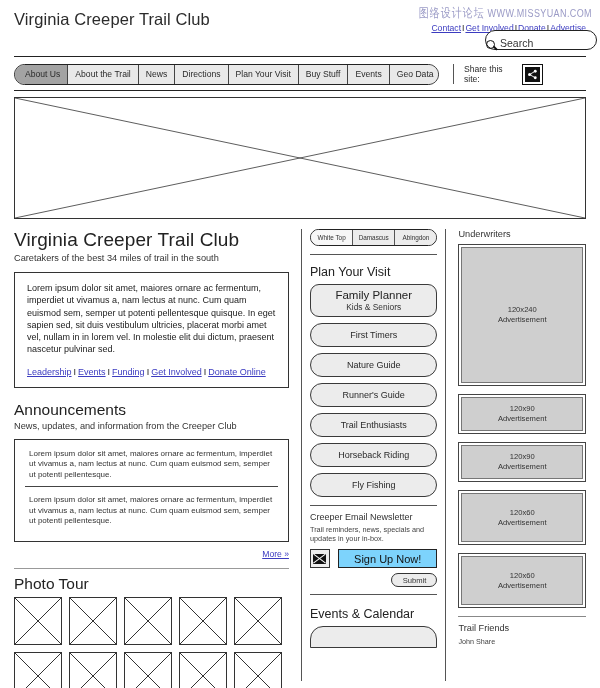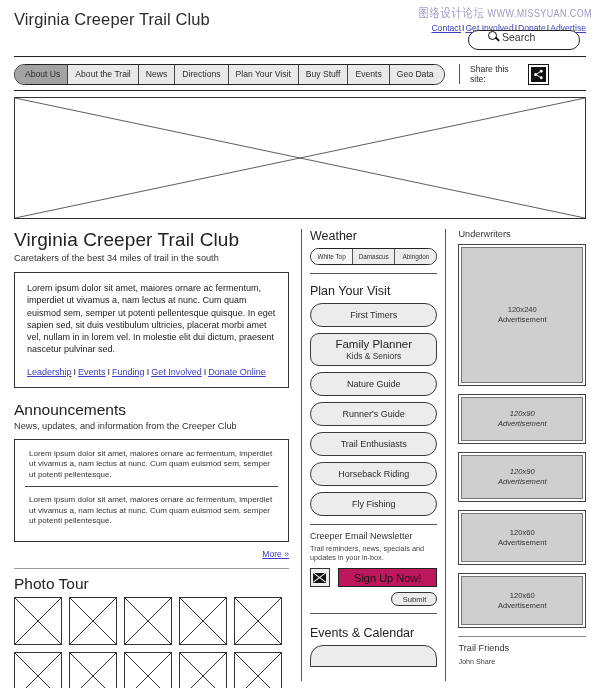--- a/index.html
+++ b/index.html
@@ -50,29 +50,29 @@
     color: rgba(70,70,150,0.55);
     letter-spacing: .4px;
     white-space: nowrap;
     transform: scaleY(1.25);
     pointer-events: none;
   }
   .watermark .cn { font-size: 10px; letter-spacing: 1px; }
 
   .search-box {
     position: absolute;
-    right: 20px;
+    right: 3px;
     top: 30px;
     width: 112px; height: 20px;
     border: 1.4px solid #222;
     border-radius: 11px;
     background: #fff;
     display: flex;
-    align-items: flex-start;
-    padding: 0 19px;
+    align-items: flex-end;
+    padding: 0 0;
     gap: 5px;
   }
   .search-box .ph {
     font-size: 10.5px; color: #333;
   }
   .mag {
     width: 9px; height: 9px;
     border: 1.6px solid #111;
     border-radius: 50%;
     position: relative;
@@ -111,21 +111,21 @@
   .navtab {
     display: flex; align-items: center;
     padding: 0 7px;
     font-size: 8.6px;
     color: #2a2a2a;
     background: #e9e9e9;
     border-right: 1.2px solid #444;
     white-space: nowrap;
   }
   .navtab:first-child { background: #a3a3a3; padding-left: 10px; }
-  .navtab:last-child { border-right: 0; padding-right: 10px; }
+  .navtab:last-child { border-right: 0; padding-right: 4px; }
 
   .nav-divider {
     width: 1.4px; height: 20px;
     background: #555;
     margin: 0 10px 0 14px;
   }
   .share-label {
     font-size: 8.6px;
     line-height: 10px;
     color: #2a2a2a;
@@ -326,21 +326,21 @@
     content: ""; position: absolute;
     width: 15px; height: 1.4px; background: #fff;
     left: -1px;
   }
   .mail-glyph::before { transform: rotate(37deg); }
   .mail-glyph::after { transform: rotate(-37deg); }
   .signup-btn {
     flex: 1;
     height: 19px;
     border: 1.4px solid #222;
-    background: #be185d;
+    background: #7dd3fc;
     display: flex; align-items: center; justify-content: center;
     font-size: 11px;
     color: #111;
   }
   .submit-btn {
     margin: 5px 0 0 auto;
     width: 46px; height: 14px;
     border: 1.1px solid #333;
     border-radius: 7px;
     background: #ececec;
@@ -373,21 +373,21 @@
     border: 1.1px solid #777;
     background: #cfcfcf;
     display: flex; flex-direction: column;
     align-items: center; justify-content: center;
     font-size: 7.6px;
     line-height: 9.6px;
     color: #333;
     text-align: center;
   }
   .ad-240 .ad-inner { height: 136px; }
-  .ad-90 .ad-inner { height: 44px; font-style: italic; }
+  .ad-90 .ad-inner { height: 34px; }
   .ad-60 .ad-inner { height: 49px; }
 
   .tf-rule {
     border: 0; border-top: 1.2px solid #888;
     margin: 4px 0 6px 0;
   }
   .tf-title {
     font-size: 9.2px; color: #333; margin: 0 0 4px 0;
     font-weight: normal;
   }
@@ -556,43 +556,42 @@
       <div class="thumb">
           <svg viewBox="0 0 46 46" preserveAspectRatio="none">
             <line x1="0" y1="0" x2="46" y2="46" stroke="#333" stroke-width="1" vector-effect="non-scaling-stroke"></line>
             <line x1="46" y1="0" x2="0" y2="46" stroke="#333" stroke-width="1" vector-effect="non-scaling-stroke"></line>
           </svg>
         </div>
     </div>
   </div>
 
   <div class="col-mid">
-    <h3 class="h-mid">Weather</h3>
     <div class="wx-tabs">
       <div class="wx-tab">
           <span>White Top</span>
         </div>
       <div class="wx-tab">
           <span>Damascus</span>
         </div>
       <div class="wx-tab">
           <span>Abingdon</span>
         </div>
     </div>
     <hr class="mid-rule">
 
     <h3 class="h-mid tight">Plan Your Visit</h3>
 
-    <div class="pill">
-        <span>First Timers</span>
-      </div>
     <div class="pill big">
       <span class="t1">Family Planner</span>
       <span class="t2">Kids &amp; Seniors</span>
     </div>
+    <div class="pill">
+        <span>First Timers</span>
+      </div>
     <div class="pill">
         <span>Nature Guide</span>
       </div>
     <div class="pill">
         <span>Runner's Guide</span>
       </div>
     <div class="pill">
         <span>Trail Enthusiasts</span>
       </div>
     <div class="pill">

